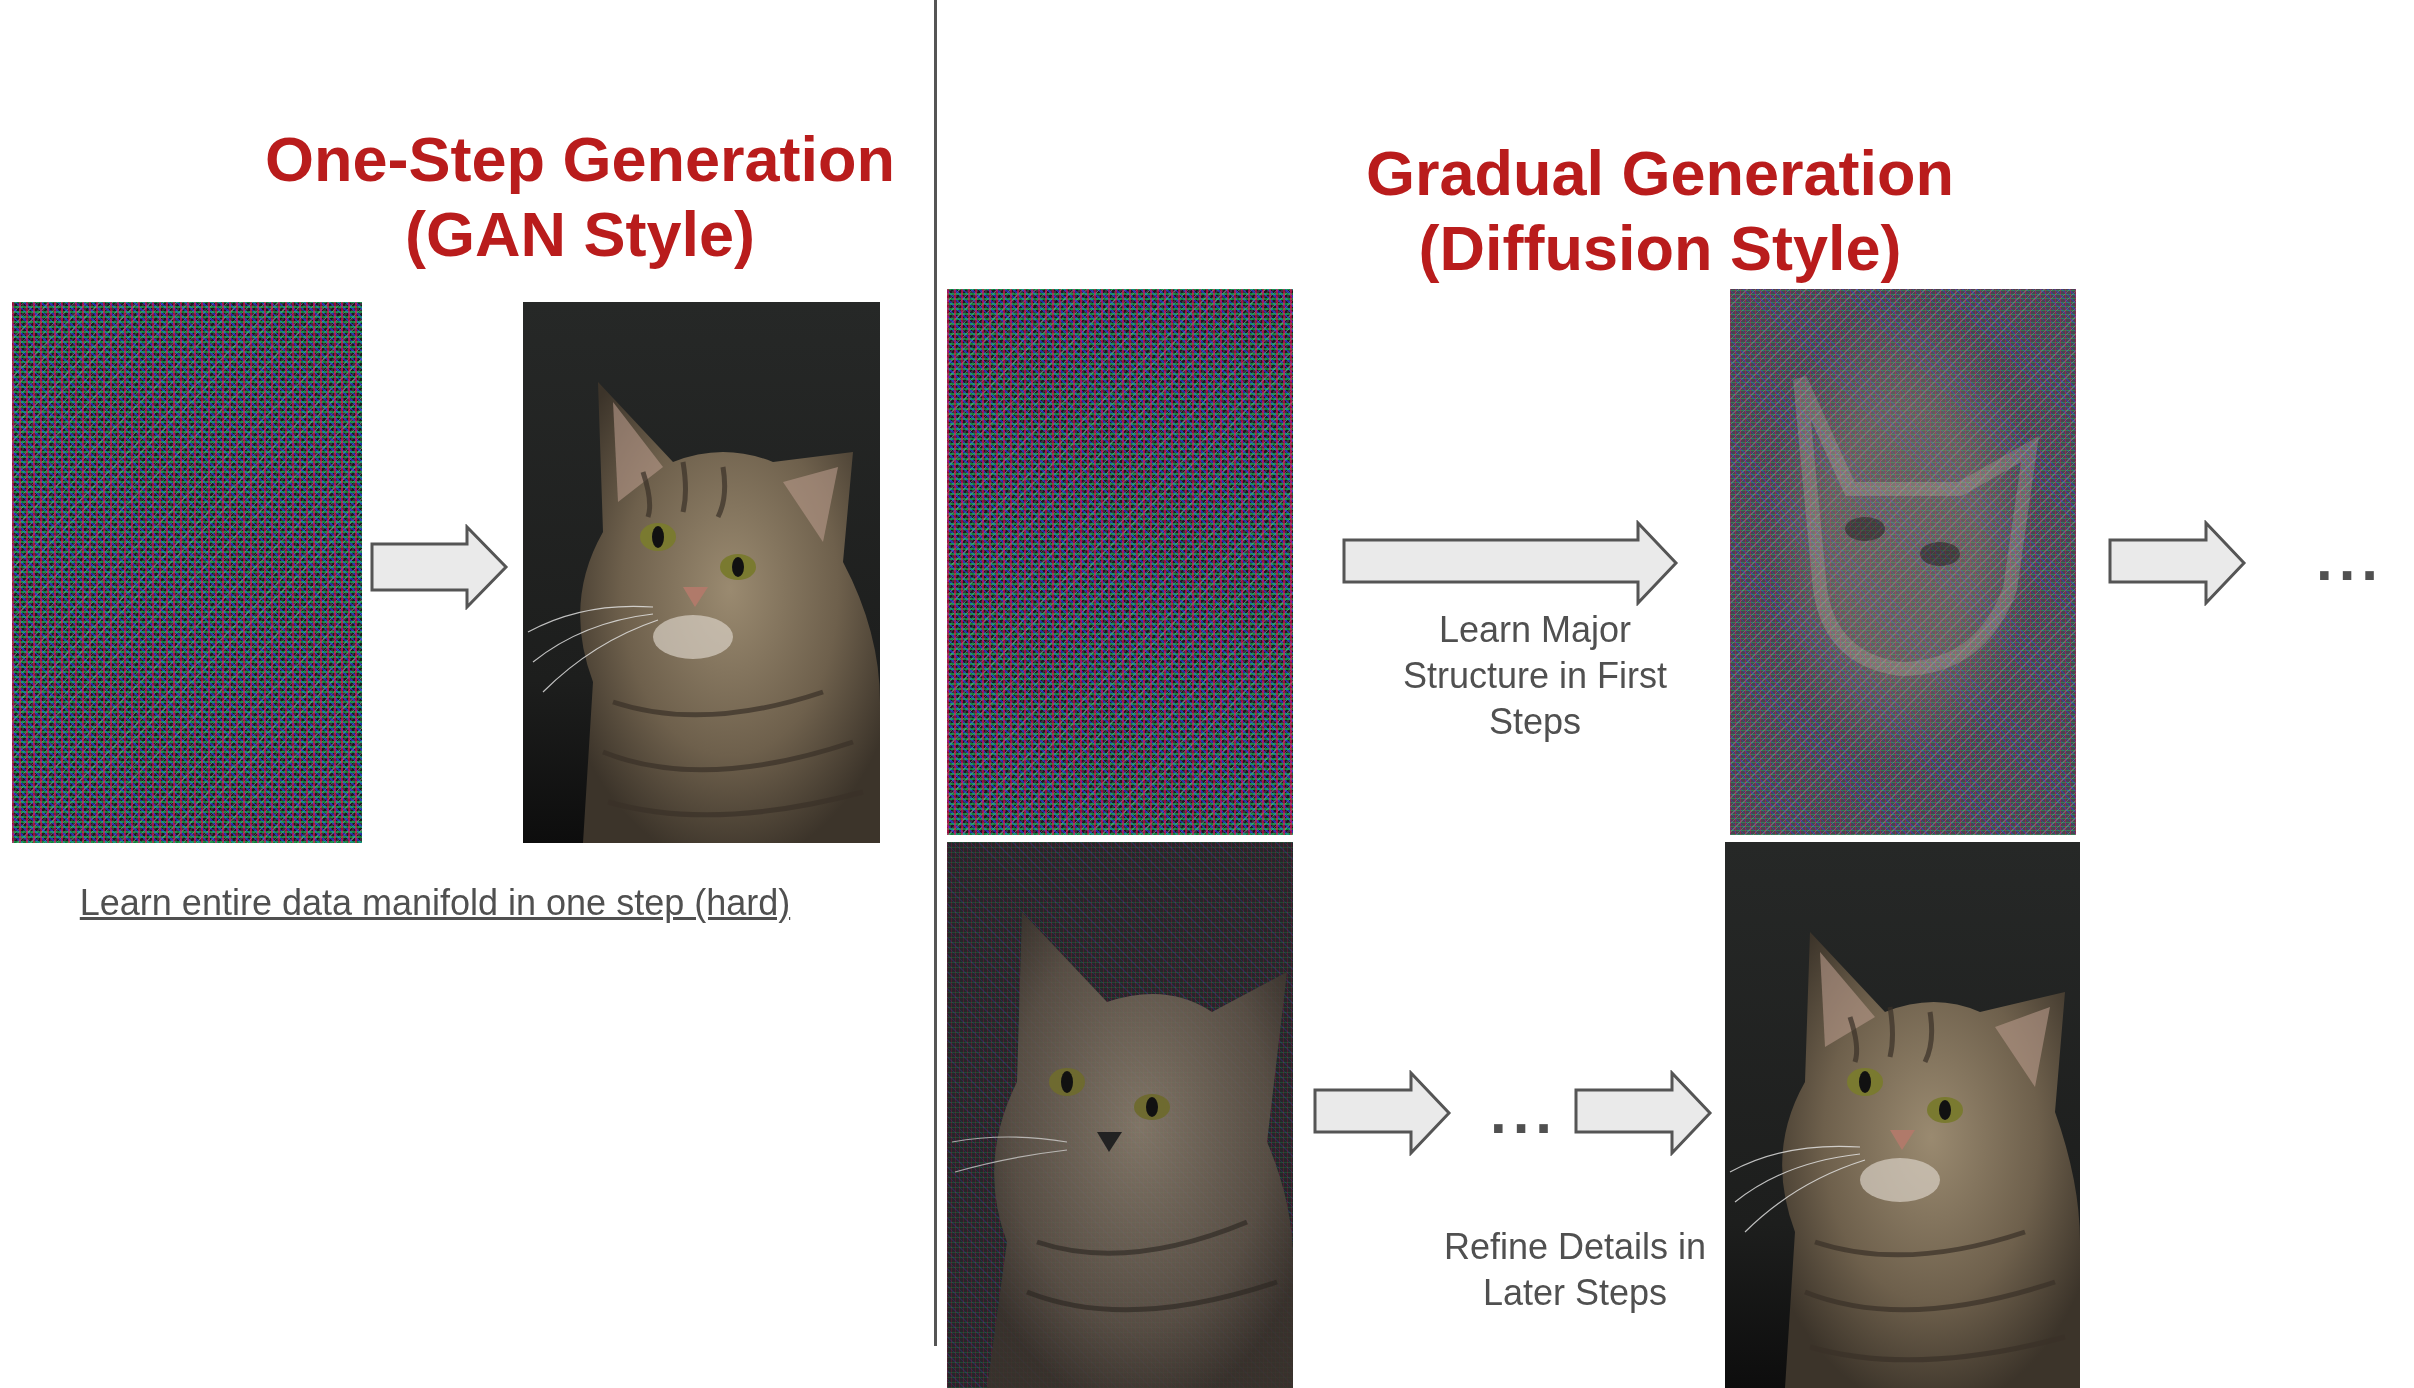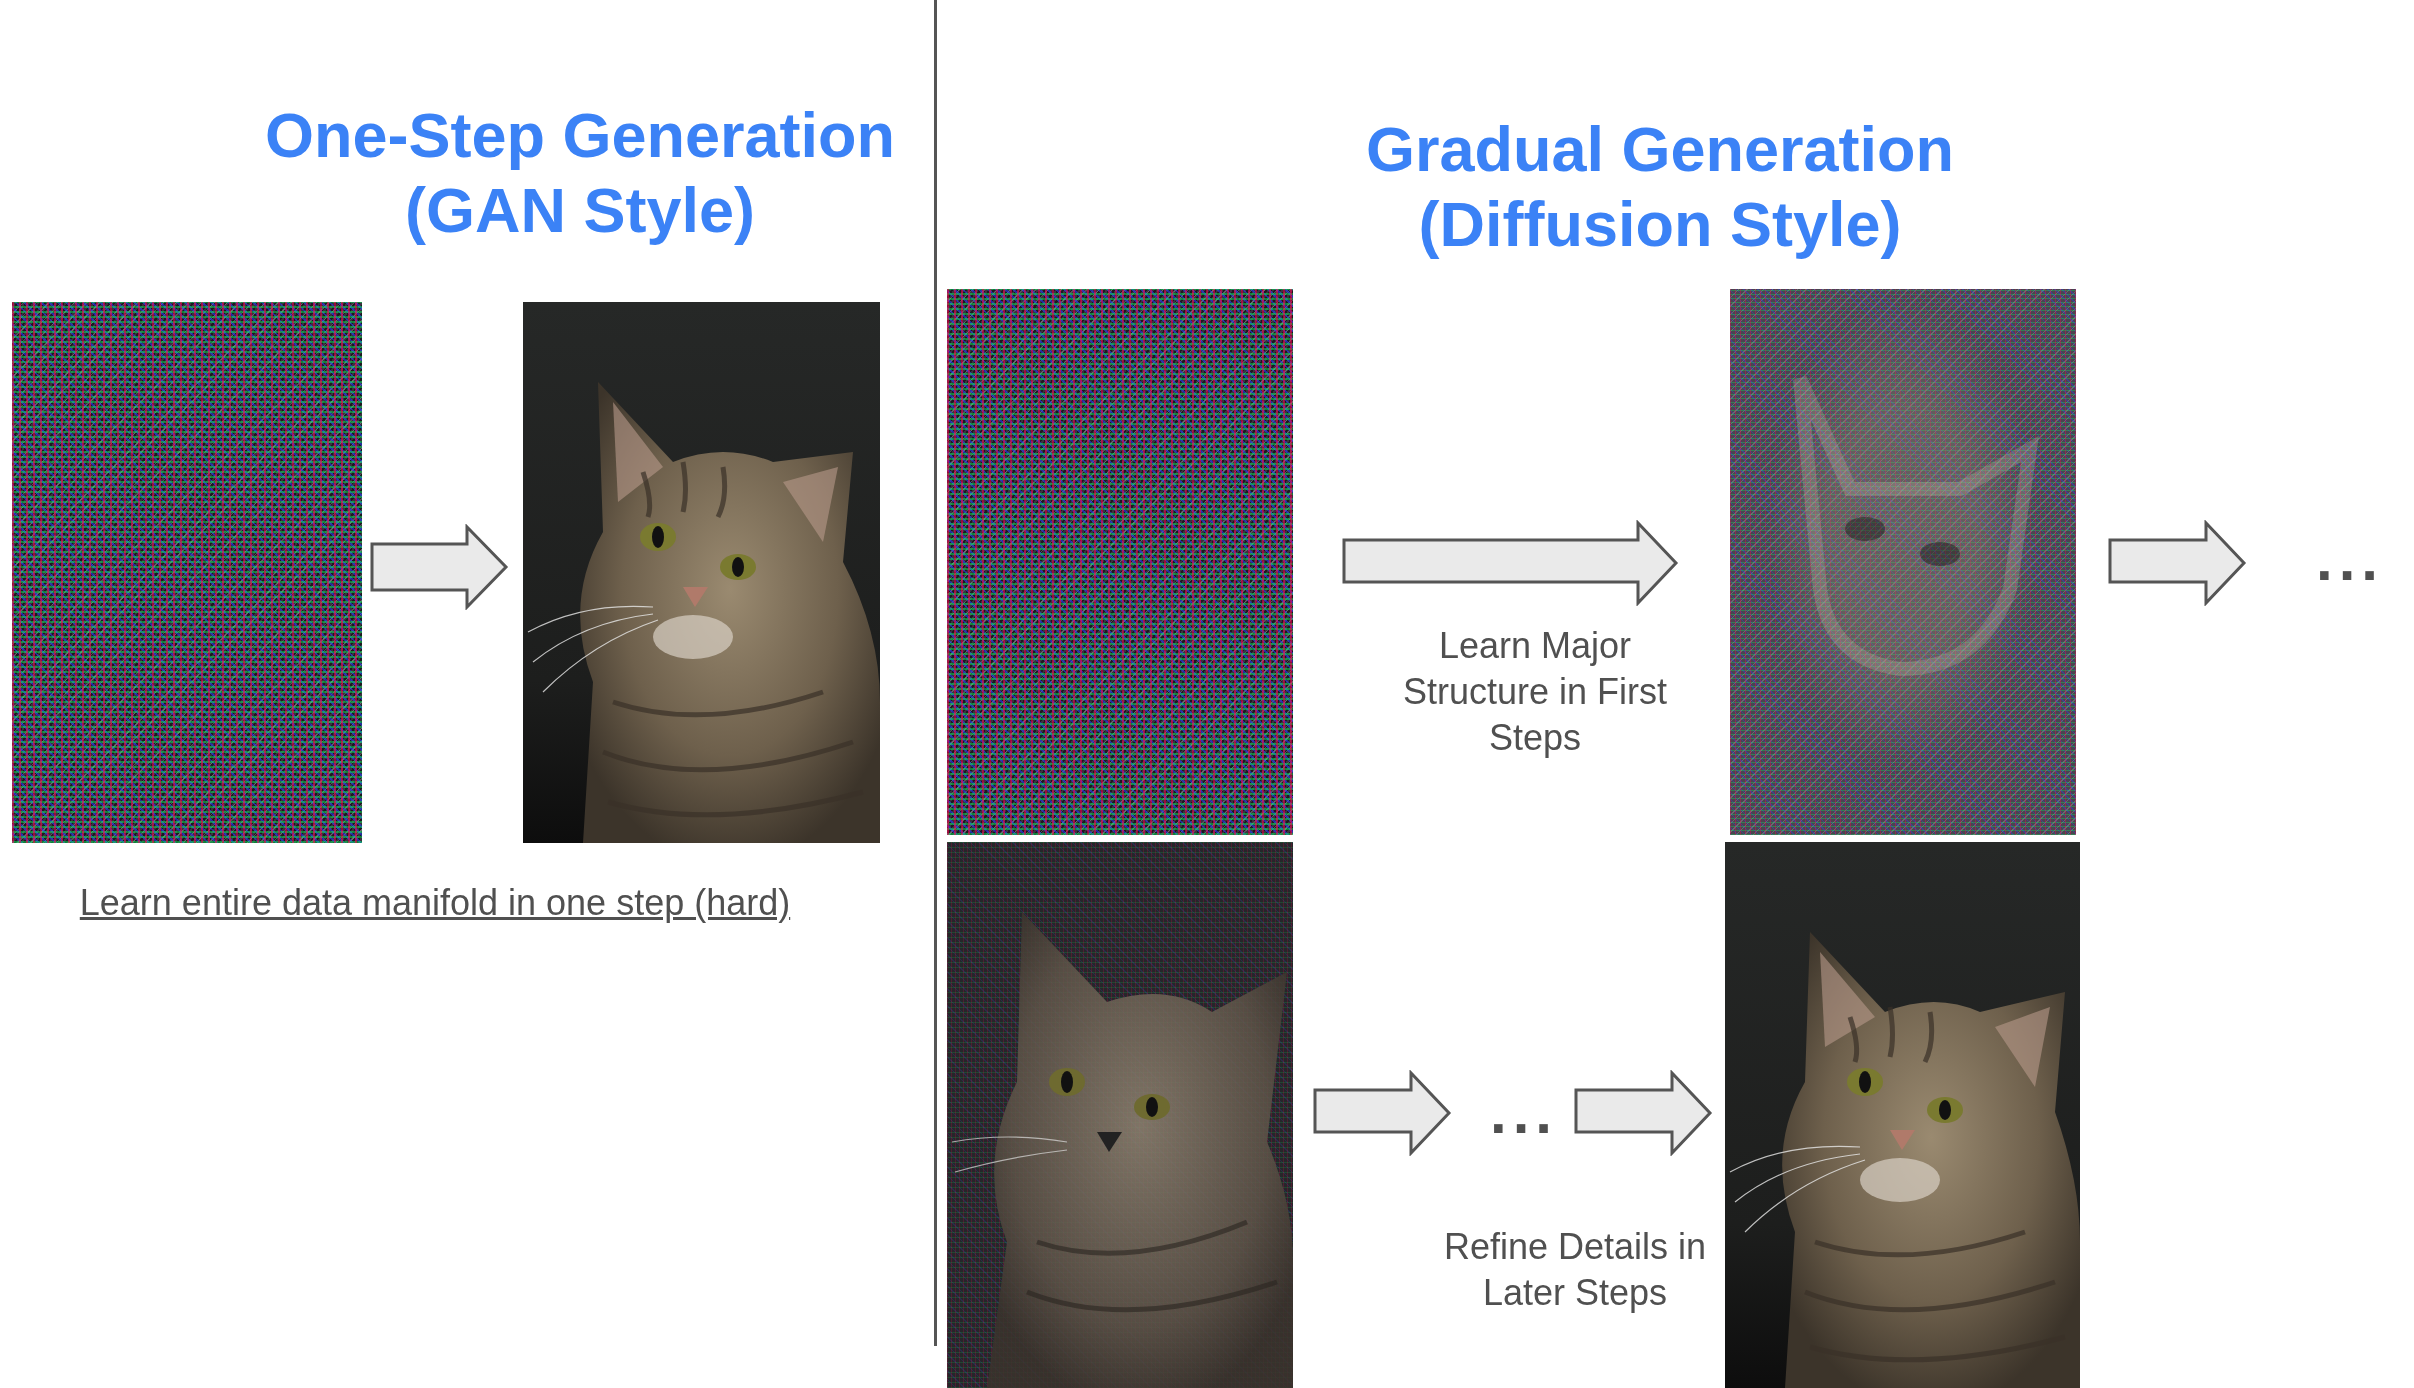--- a/index.html
+++ b/index.html
@@ -15,22 +15,23 @@
     font-family: "Liberation Sans", sans-serif;
     color: #505050;
   }
   .abs { position: absolute; }
 
   .title {
     font-weight: bold;
     font-size: 63px;
     line-height: 75px;
     text-align: center;
-    color: #3b82f6;
+    color: #b91c1c;
     white-space: pre-line;
+    margin-top: 24px;
   }
   .caption {
     font-size: 36px;
     line-height: 46px;
     text-align: center;
     color: #505050;
     white-space: pre-line;
   }
   .divider {
     background: #555555;
@@ -132,21 +133,21 @@
 
 <div class="abs title" style="left:1280px; top:112px; width:760px;">Gradual Generation
 (Diffusion Style)</div>
 
 <div class="abs panel noise" style="left:947px; top:289px; width:346px; height:546px;"></div>
 
 <svg class="abs" style="left:1340px; top:520px;" width="340" height="86" viewBox="0 0 340 86">
   <polygon points="4,20 298,20 298,3 336,43 298,83 298,62 4,62" fill="#eaeaea" stroke="#555555" stroke-width="3"></polygon>
 </svg>
 
-<div class="abs caption" style="left:1330px; top:623px; width:410px;">Learn Major
+<div class="abs caption" style="left:1330px; top:607px; width:410px;">Learn Major
 Structure in First
 Steps</div>
 
 <div class="abs panel noise-partial" style="left:1730px; top:289px; width:346px; height:546px;">
   <svg viewBox="0 0 346 546" preserveAspectRatio="none">
     <g fill="none" stroke="rgba(200,190,170,0.25)" stroke-width="14">
       <path d="M70,90 L120,200 L230,200 L300,160 L280,300 Q250,380 170,380 Q100,370 90,300 Z"></path>
     </g>
     <ellipse cx="135" cy="240" rx="20" ry="12" fill="rgba(0,0,0,0.35)"></ellipse>
     <ellipse cx="210" cy="265" rx="20" ry="12" fill="rgba(0,0,0,0.35)"></ellipse>

